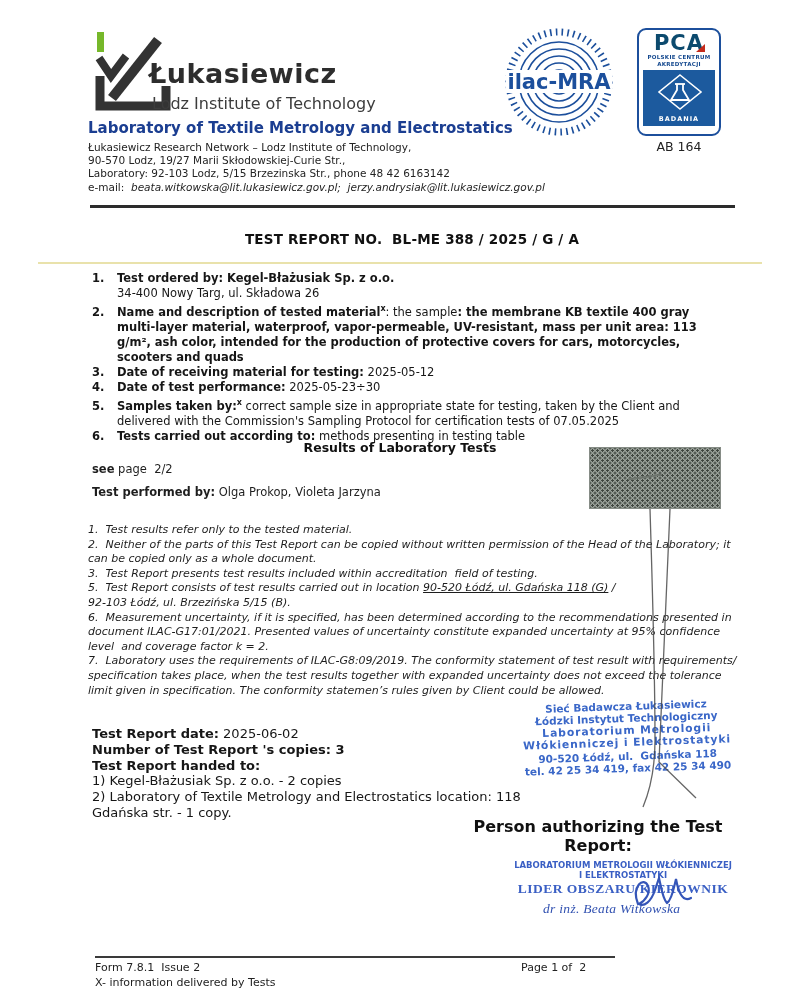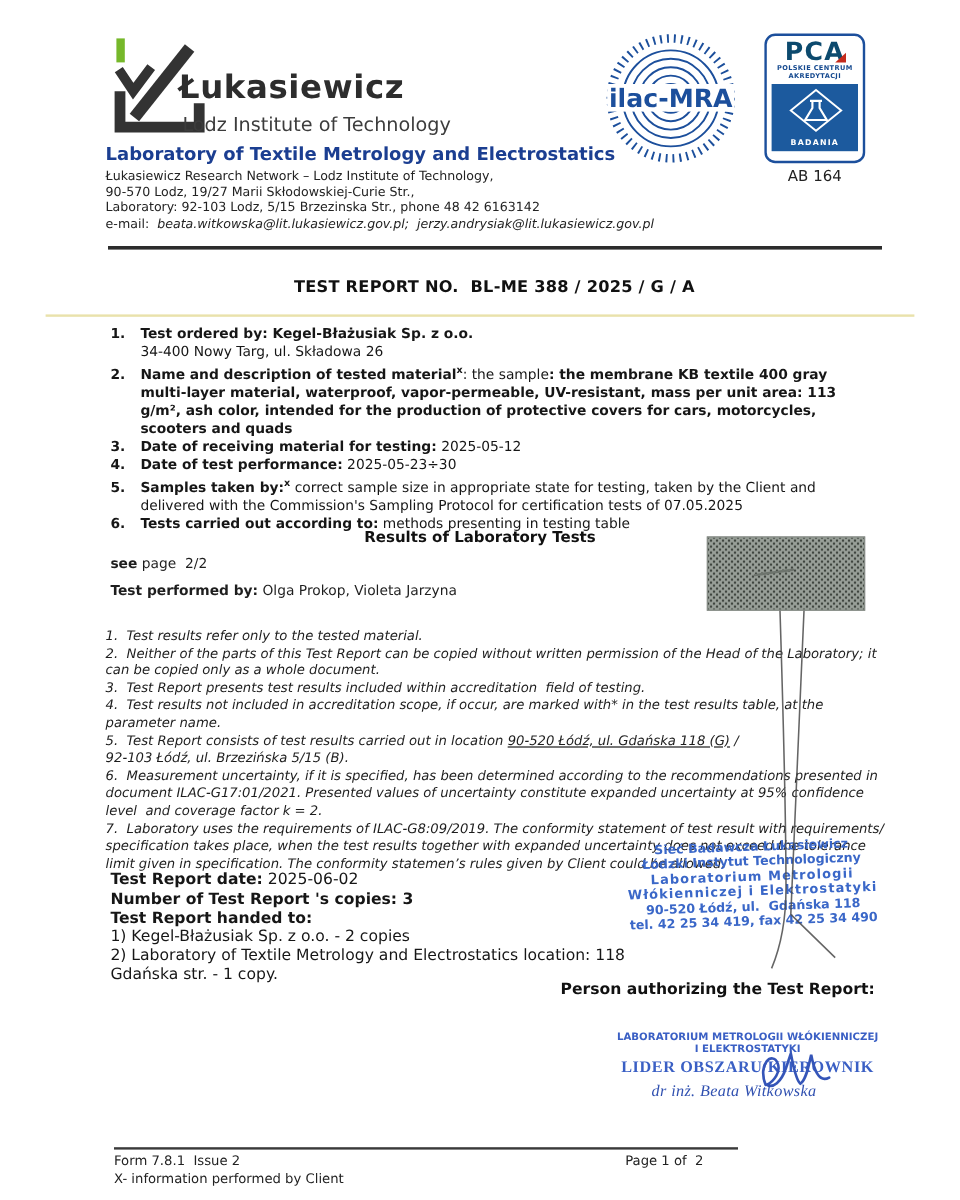--- a/index.html
+++ b/index.html
@@ -44,21 +44,21 @@
   .notes{left:88px;top:511px;width:657px;font-size:11px;line-height:14.6px;font-style:italic;color:#1d1d1d;margin-top:12px;}
   .notes p{margin:0;}
   .u{text-decoration:underline;}
   
   .issuance{left:92px;top:726px;width:460px;font-size:13px;line-height:15.8px;color:#161616;}
   
   .stamp1{left:518px;top:700px;width:218px;text-align:center;color:#3a67c8;transform:rotate(-2deg);
           font-weight:bold;font-size:10.5px;line-height:12.4px;}
   .stamp1 .wide{letter-spacing:.9px;font-size:10.8px;}
   
-  .person{left:452px;top:817px;width:292px;text-align:center;font-size:13px;font-weight:bold;color:#111;}
+  .person{left:452px;top:817px;width:292px;text-align:center;font-size:16px;font-weight:bold;color:#111;}
   .stamp2{left:500px;top:860px;width:246px;text-align:center;color:#3a5fc4;}
   .stamp2 .s-small{font-size:8.5px;font-weight:bold;line-height:10px;}
   .stamp2 .s-big{font-family:"Liberation Serif","DejaVu Serif",serif;font-size:13.5px;font-weight:bold;letter-spacing:.5px;margin-top:1px;}
   .signer{left:543px;top:901px;font-family:"Liberation Serif","DejaVu Serif",serif;font-style:italic;
           font-size:13.5px;color:#3050b0;letter-spacing:.3px;}
   .squiggle{left:628px;top:872px;width:78px;height:42px;}
   
   .swatch{left:589px;top:447px;width:132px;height:62px;background-color:#9aa19a;
     background-image:radial-gradient(#3f453f 1.1px,transparent 1.35px),radial-gradient(#3f453f 1.1px,transparent 1.35px);
     background-size:5px 5px;background-position:0 0,2.5px 2.5px;border:1px solid #868c86;box-sizing:border-box;z-index:2;}
@@ -167,21 +167,20 @@
 </div>
 <svg class="abs threads" viewBox="0 0 160 310">
   <path d="M50 4 C53 100 55 195 55 235 C55 268 48 290 43 302" fill="none" stroke="#4a4a4a" stroke-width="1.3" opacity="0.85"></path>
   <path d="M70 4 C66 110 61 210 59 257 L96 293" fill="none" stroke="#4a4a4a" stroke-width="1.3" opacity="0.85"></path>
 </svg>
 
 <div class="abs notes">
   <p>1.&nbsp; Test results refer only to the tested material.</p>
   <p>2.&nbsp; Neither of the parts of this Test Report can be copied without written permission of the Head of the Laboratory; it can be copied only as a whole document.</p>
   <p>3.&nbsp; Test Report presents test results included within accreditation&nbsp; field of testing.</p>
-  <p>4.&nbsp; Test results not included in accreditation scope, if occur, are marked with* in the test results table, at the parameter name.</p>
   <p><span>5.&nbsp; Test Report consists of test results carried out in location </span><span class="u">90-520 Łódź, ul. Gdańska 118 (G)</span><span> /</span><br><span>92-103 Łódź, ul. Brzezińska 5/15 (B).</span></p>
   <p>6.&nbsp; Measurement uncertainty, if it is specified, has been determined according to the recommendations presented in document ILAC-G17:01/2021. Presented values of uncertainty constitute expanded uncertainty at 95% confidence level&nbsp; and coverage factor k = 2.</p>
   <p>7.&nbsp; Laboratory uses the requirements of ILAC-G8:09/2019. The conformity statement of test result with requirements/ specification takes place, when the test results together with expanded uncertainty does not exceed the tolerance limit given in specification. The conformity statemen’s rules given by Client could be allowed.</p>
 </div>
 
 <div class="abs issuance">
   <div>
     <span class="b">Test Report date:</span><span> 2025-06-02</span>
   </div>
   <div class="b">Number of Test Report 's copies: 3</div>
@@ -208,13 +207,13 @@
 </div>
 
 <svg class="abs squiggle" viewBox="0 0 78 42">
   <path d="M10 32 C3 14 16 4 20 14 C23 21 17 29 11 32 C16 35 23 30 27 18 L31 6 C33 15 35 28 39 31 C44 28 46 15 48 7 C50 18 54 31 63 26" fill="none" stroke="#3555b8" stroke-width="2.2" stroke-linecap="round"></path>
 </svg>
 <div class="abs signer">dr inż. Beata Witkowska</div>
 
 <div class="abs footer-line"></div>
 <div class="abs footer-form">Form 7.8.1&nbsp; Issue 2</div>
 <div class="abs footer-page">Page 1 of&nbsp; 2</div>
-<div class="abs footer-note">X- information performed by Client</div>
+<div class="abs footer-note">X- information delivered by Tests</div>
 
 </body></html>

